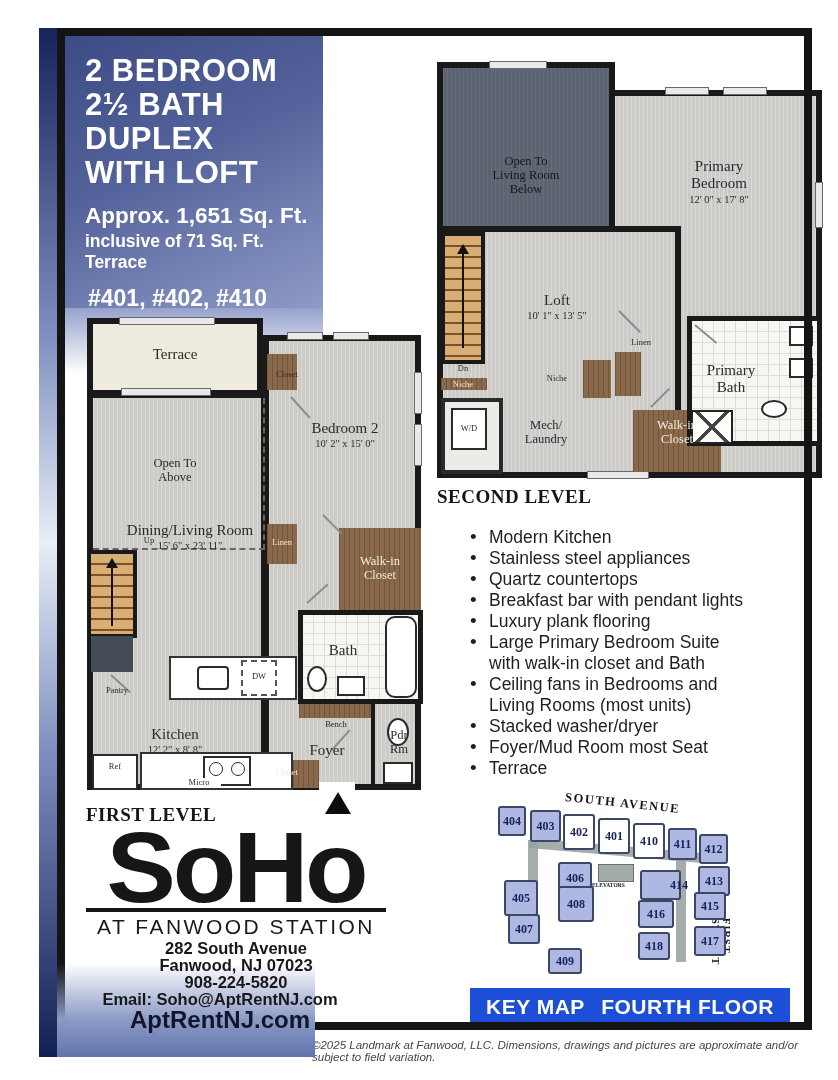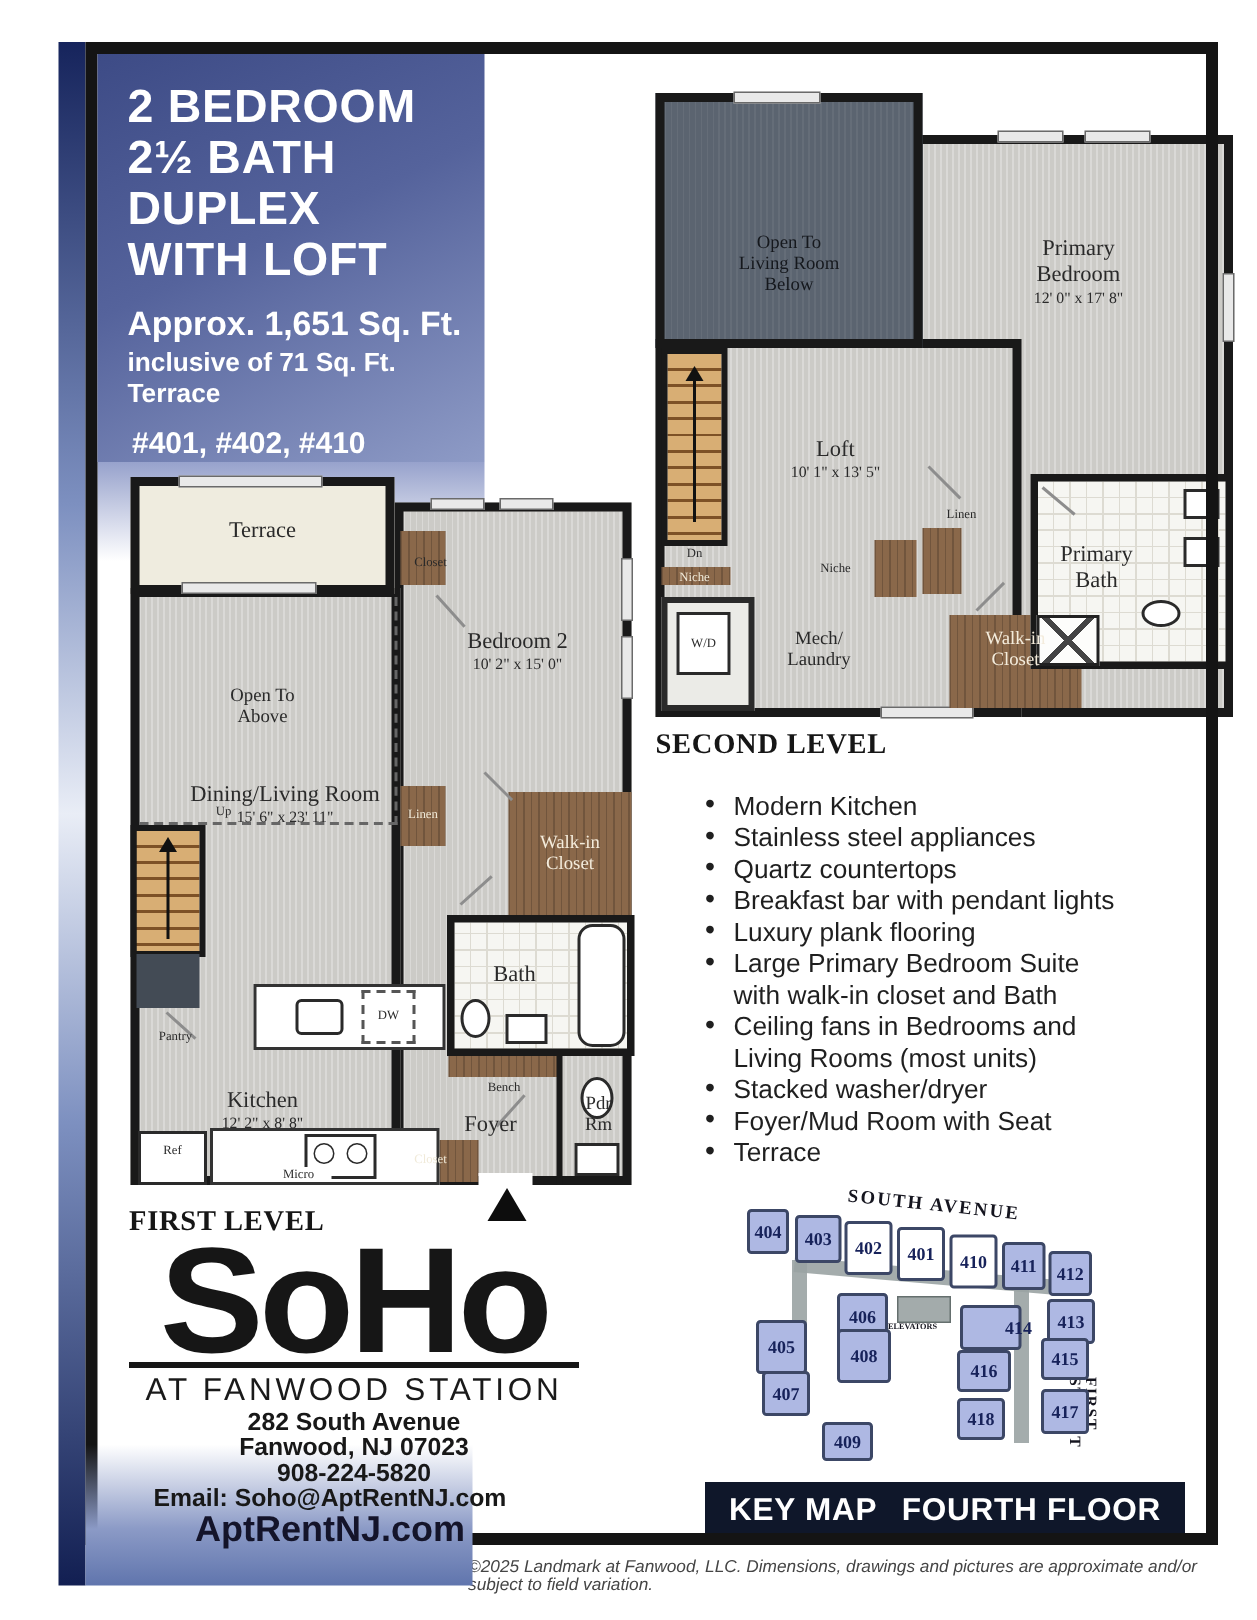--- a/index.html
+++ b/index.html
@@ -16,21 +16,21 @@
 
   
   .title-box{left:65px;top:36px;width:258px;height:272px;z-index:2;color:#fff;
     background:linear-gradient(155deg,#3d4b86 0%,#55639c 45%,#8e9bc6 100%);
     padding:18px 0 0 20px;box-sizing:border-box;}
   .title-fade{left:65px;top:308px;width:258px;height:66px;
     background:linear-gradient(180deg,#97a2cc 0%,rgba(255,255,255,0) 100%);}
   .t-line{font-weight:800;font-size:31px;line-height:34px;letter-spacing:.5px;}
   .t-area{margin-top:13px;font-weight:800;font-size:22.5px;}
   .t-note{margin-top:2px;font-weight:800;font-size:17.5px;}
-  .t-units{margin-top:12px;font-weight:800;font-size:20px;padding-left:3px;}
+  .t-units{margin-top:12px;font-weight:800;font-size:23px;padding-left:3px;}
 
   
   .floor{background-color:#cccbc7;box-sizing:border-box;border:6px solid #191919;
     background-image:repeating-linear-gradient(90deg,rgba(255,255,255,.28) 0 1px,transparent 1px 4px);}
   .darkfloor{background-color:#5b6470;box-sizing:border-box;border:6px solid #191919;
     background-image:repeating-linear-gradient(90deg,rgba(255,255,255,.06) 0 1px,transparent 1px 4px);}
   .cream{background:#efecdf;border:6px solid #191919;box-sizing:border-box;}
   .tile{background-color:#f6f6f2;border:5px solid #191919;box-sizing:border-box;
     background-image:repeating-linear-gradient(0deg,transparent 0 10px,#dddbd2 10px 11px),
                      repeating-linear-gradient(90deg,transparent 0 10px,#dddbd2 10px 11px);}
@@ -78,21 +78,21 @@
   .website{font-weight:bold;font-size:24px;color:#14142a;text-align:center;z-index:2;}
 
   
   .kmap{z-index:2;}
   .kunit{position:absolute;display:flex;align-items:center;justify-content:center;
     font-family:"Liberation Serif",serif;font-weight:bold;font-size:12px;color:#17225a;
     background:#aeb8e3;border:2px solid #3c4766;border-radius:3px;box-sizing:border-box;}
   .kunit.hl{background:#ffffff;}
   .corridor{background:#9aa3a3;opacity:.9;}
   .street{font-family:"Liberation Serif",serif;font-weight:bold;color:#15151f;letter-spacing:1.5px;}
-  .kbar{background:#0f172a;color:#fff;display:flex;align-items:center;justify-content:space-between;
+  .kbar{background:#1d4ed8;color:#fff;display:flex;align-items:center;justify-content:space-between;
     padding:0 16px;box-sizing:border-box;font-weight:800;font-size:21px;letter-spacing:.5px;}
   .copyright{font-size:11.5px;color:#454545;font-style:italic;}
 </style>
 </head>
 <body>
 
 <div class="page">
 
   <div class="abs left-stripe"></div>
   <div class="abs grad-band"></div>
@@ -245,21 +245,21 @@
       <li class="feature">Modern Kitchen</li>
       <li class="feature">Stainless steel appliances</li>
       <li class="feature">Quartz countertops</li>
       <li class="feature">Breakfast bar with pendant lights</li>
       <li class="feature">Luxury plank flooring</li>
       <li class="feature">Large Primary Bedroom Suite
 with walk-in closet and Bath</li>
       <li class="feature">Ceiling fans in Bedrooms and
 Living Rooms (most units)</li>
       <li class="feature">Stacked washer/dryer</li>
-      <li class="feature">Foyer/Mud Room with Seat</li>
+      <li class="feature">Foyer/Mud Room most Seat</li>
       <li class="feature">Terrace</li>
     </ul>
 
   <div class="abs logo-name" style="left:86px;top:826px;width:300px;">SoHo</div>
   <div class="abs logo-rule" style="left:86px;top:908px;width:300px;height:4px;"></div>
   <div class="abs tagline" style="left:86px;top:915px;width:300px;">AT FANWOOD STATION</div>
   <div class="abs addr" style="left:86px;top:939px;width:300px;">282 South Avenue</div>
   <div class="abs addr" style="left:86px;top:956px;width:300px;">Fanwood, NJ 07023</div>
   <div class="abs addr" style="left:86px;top:973px;width:300px;">908-224-5820</div>
   <div class="abs addr" style="left:70px;top:990px;width:300px;">Email: Soho@AptRentNJ.com</div>

